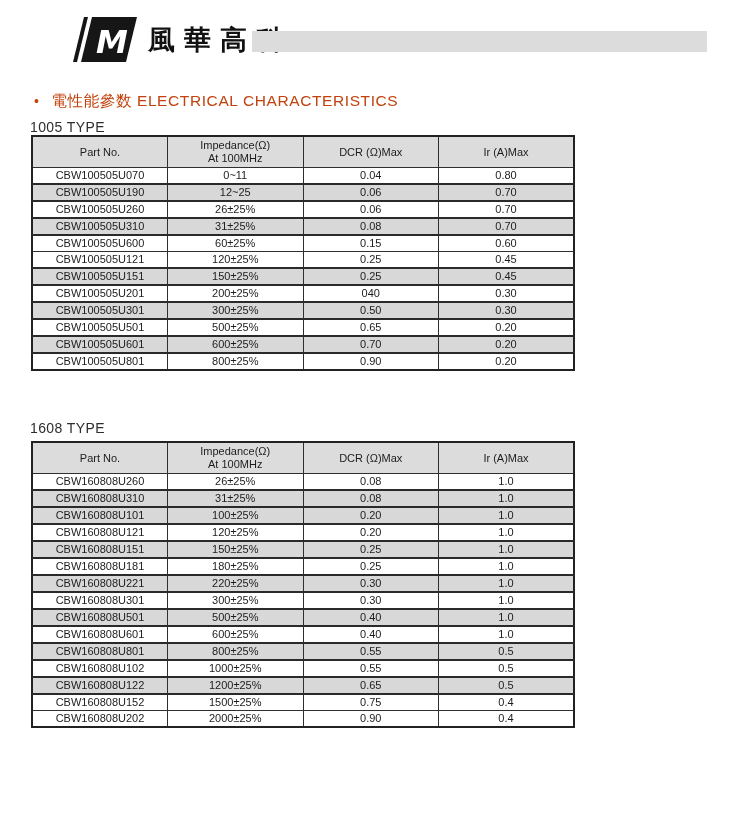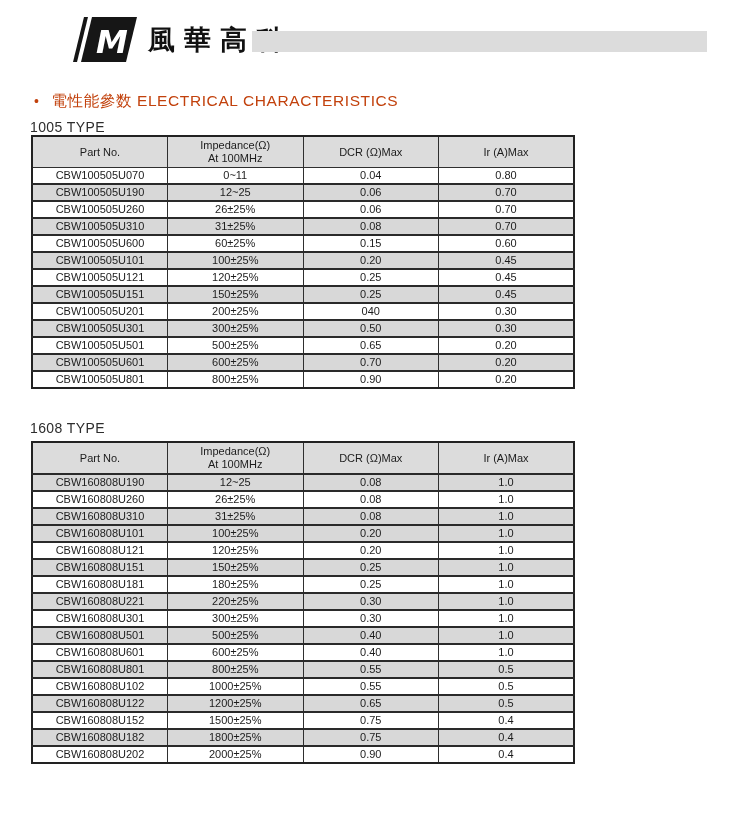--- a/index.html
+++ b/index.html
@@ -125,26 +125,20 @@
           <td>31±25%</td>
           <td>0.08</td>
           <td>0.70</td>
         </tr>
         <tr>
           <td>CBW100505U600</td>
           <td>60±25%</td>
           <td>0.15</td>
           <td>0.60</td>
         </tr>
-        <tr class="shaded">
-          <td>CBW100505U101</td>
-          <td>100±25%</td>
-          <td>0.20</td>
-          <td>0.45</td>
-        </tr>
         <tr>
           <td>CBW100505U121</td>
           <td>120±25%</td>
           <td>0.25</td>
           <td>0.45</td>
         </tr>
         <tr class="shaded">
           <td>CBW100505U151</td>
           <td>150±25%</td>
           <td>0.25</td>
@@ -196,26 +190,20 @@
         <th>Part No.</th>
         <th class="imp-head">
           <span>Impedance(Ω)</span>
           <span>At 100MHz</span>
         </th>
         <th>DCR (Ω)Max</th>
         <th>Ir (A)Max</th>
       </tr>
     </thead>
     <tbody>
-        <tr class="shaded">
-          <td>CBW160808U190</td>
-          <td>12~25</td>
-          <td>0.08</td>
-          <td>1.0</td>
-        </tr>
         <tr>
           <td>CBW160808U260</td>
           <td>26±25%</td>
           <td>0.08</td>
           <td>1.0</td>
         </tr>
         <tr class="shaded">
           <td>CBW160808U310</td>
           <td>31±25%</td>
           <td>0.08</td>
@@ -286,26 +274,20 @@
           <td>1200±25%</td>
           <td>0.65</td>
           <td>0.5</td>
         </tr>
         <tr>
           <td>CBW160808U152</td>
           <td>1500±25%</td>
           <td>0.75</td>
           <td>0.4</td>
         </tr>
-        <tr class="shaded">
-          <td>CBW160808U182</td>
-          <td>1800±25%</td>
-          <td>0.75</td>
-          <td>0.4</td>
-        </tr>
         <tr>
           <td>CBW160808U202</td>
           <td>2000±25%</td>
           <td>0.90</td>
           <td>0.4</td>
         </tr>
       </tbody>
   </table>
 
 </div>

